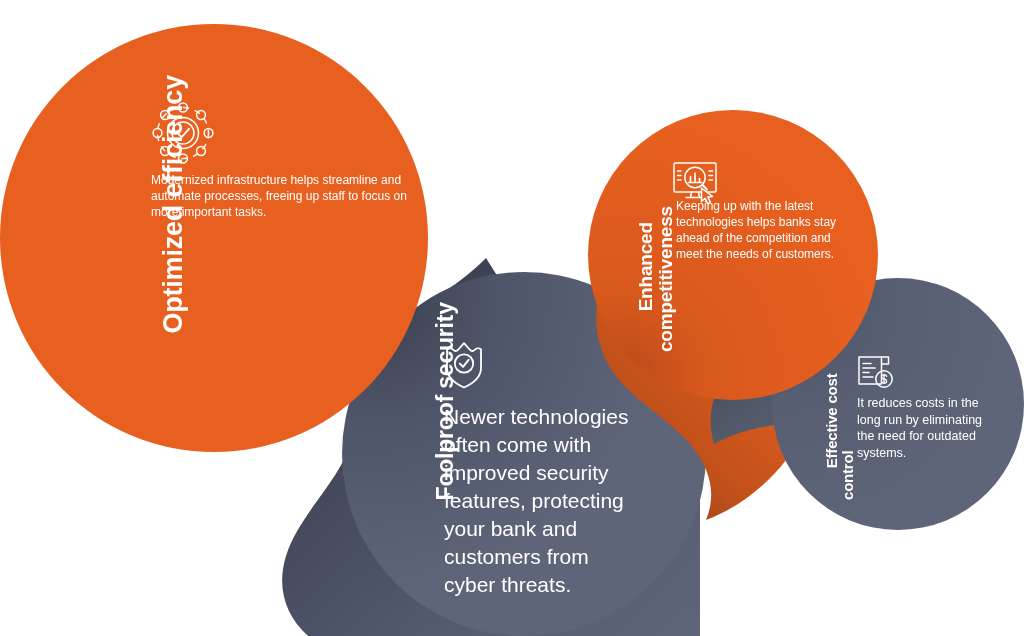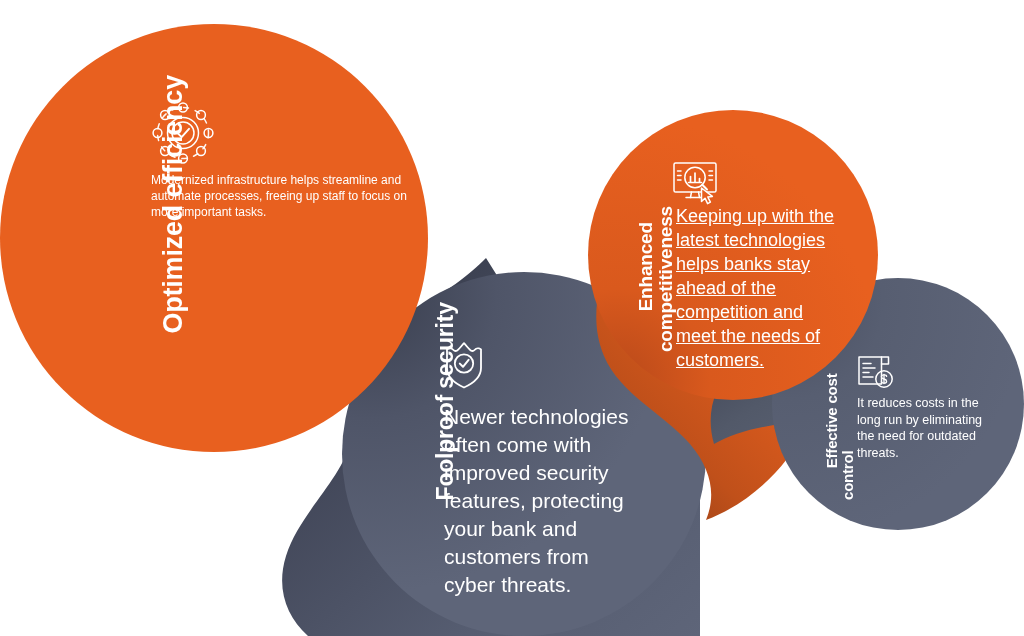--- a/index.html
+++ b/index.html
@@ -222,21 +222,21 @@
             <path d="M 20.5 22 L 20.5 16.5 M 25 22 L 25 13.0 M 29.5 22 L 29.5 18.5" stroke-width="1.7"></path>
             <path d="M 18.5 22.6 L 31.5 22.6"></path>
 
             <path d="M 32.3 24.8 L 37.0 29.5" stroke-width="2"></path>
           </g>
 
           <path d="M 31.5 28.0 L 31.5 41.5 L 35.0 38.2 L 37.6 43.6 L 40.4 42.2 L 37.8 37.0 L 42.4 36.4 Z" fill="#E8601F" stroke="#ffffff" stroke-width="1.5" stroke-linejoin="round"></path>
         </svg>
       </div>
 
-      <div class="body-text" style="left:76px; top:65px; width:172px; font-size:18px;text-decoration:underline;">Keeping up with the latest technologies helps banks stay ahead of the competition and meet the needs of customers.</div>
+      <div class="body-text" style="left:76px; top:59px; width:172px; font-size:12px;">Keeping up with the latest technologies helps banks stay ahead of the competition and meet the needs of customers.</div>
     </div>
 
     <div class="node" style="left:795px;top:340px;width:220px;height:200px;">
 
       <div class="vtitle" style="left:13px; top:160px; font-size:15px; line-height:1.08;">
         <span>Effective cost</span><span class="l2">control</span>
       </div>
 
       <div class="icon-holder" style="left:58px; top:13px; width:44px; height:46px;">
         <svg viewBox="0 0 44 46" width="44" height="46">
@@ -255,17 +255,17 @@
             <path d="M 31 21.4 L 31 30.6" stroke-width="1.3"></path>
             <path d="M 33.6 23.4 C 33.6 22.2 32.4 21.8 31.0 21.8
                      C 29.6 21.8 28.4 22.4 28.4 23.8
                      C 28.4 26.8 33.6 25.2 33.6 28.2
                      C 33.6 29.6 32.4 30.2 31.0 30.2
                      C 29.6 30.2 28.4 29.8 28.4 28.6" stroke-width="1.3"></path>
           </g>
         </svg>
       </div>
 
-      <div class="body-text" style="left:62px; top:55px; width:134px; font-size:12.5px;">It reduces costs in the long run by eliminating the need for outdated threats.</div>
+      <div class="body-text" style="left:62px; top:55px; width:134px; font-size:12.5px;">It reduces costs in the long run by eliminating the need for outdated systems.</div>
     </div>
 
   </div>
 </div>
 
 </body></html>

